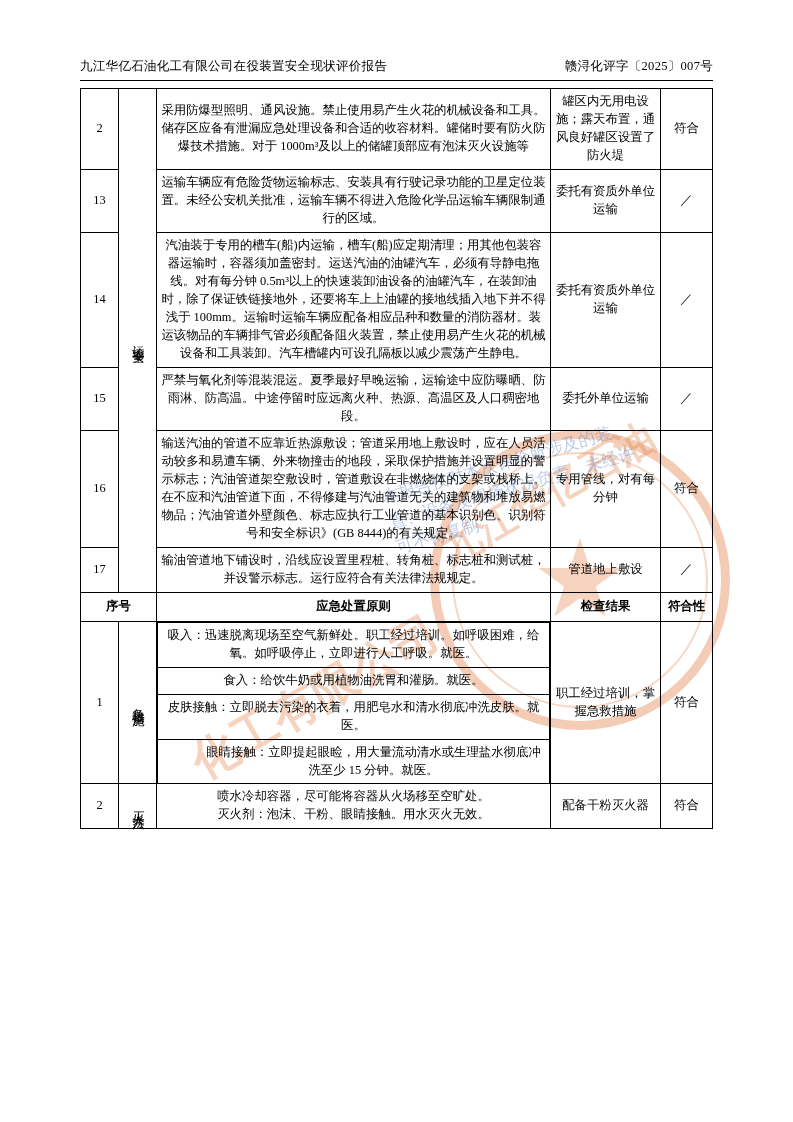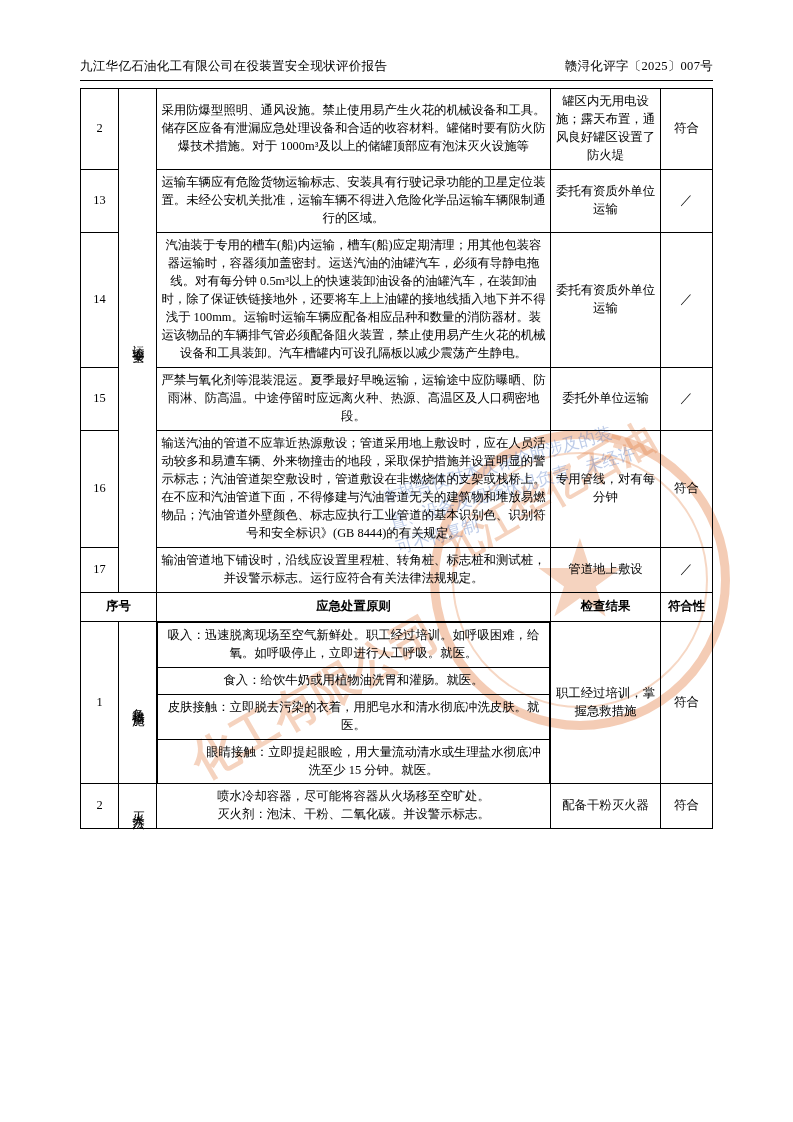--- a/index.html
+++ b/index.html
@@ -287,21 +287,21 @@
         <td class="conf">符合</td>
       </tr>
 
       <tr>
         <td class="num">2</td>
         <td class="cat">
           <span class="vert">灭火方法</span>
         </td>
         <td class="body">
           <span class="sub-line">喷水冷却容器，尽可能将容器从火场移至空旷处。</span>
-          <span class="sub-line">灭火剂：泡沫、干粉、二氧化碳。并设警示标志。</span>
+          <span class="sub-line">灭火剂：泡沫、干粉、眼睛接触。用水灭火无效。</span>
         </td>
         <td class="result">配备干粉灭火器</td>
         <td class="conf">符合</td>
       </tr>
     </tbody>
   </table>
 
 </div>
 
 </body></html>

